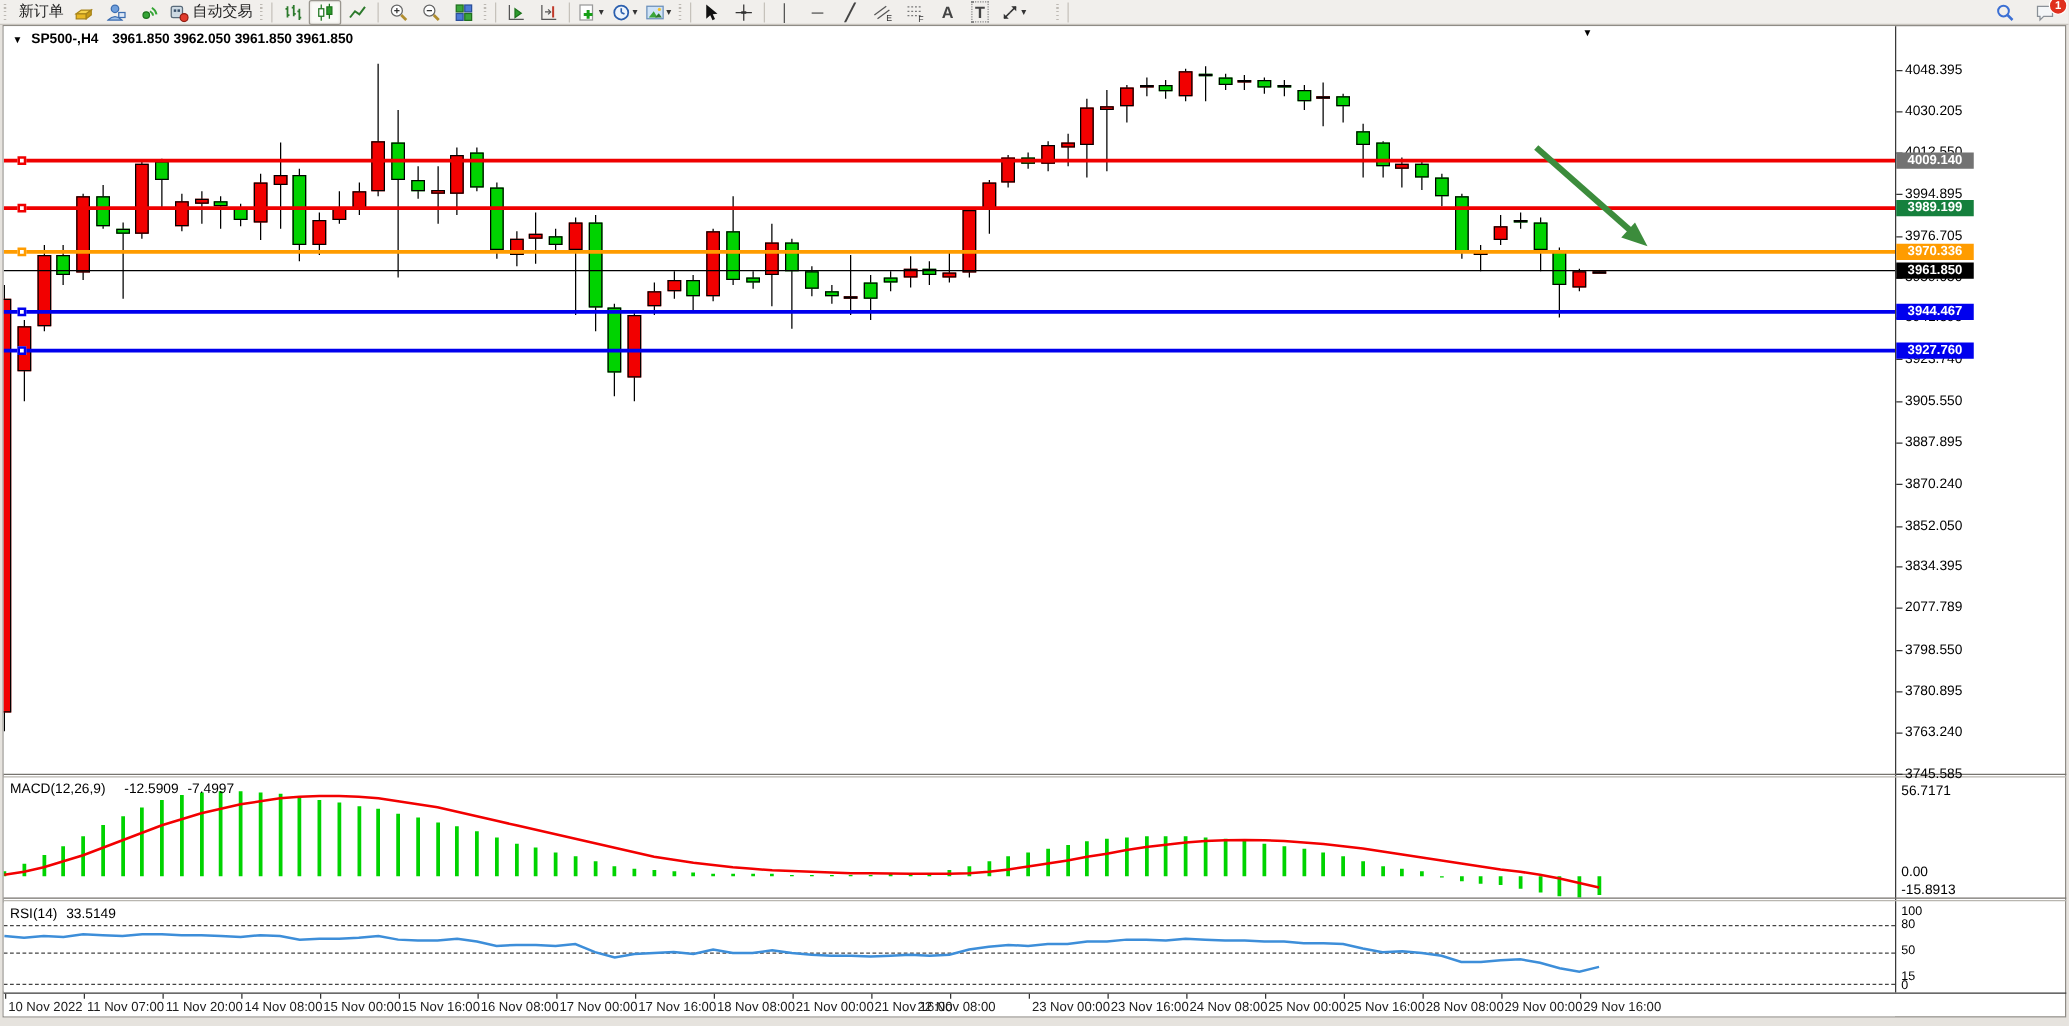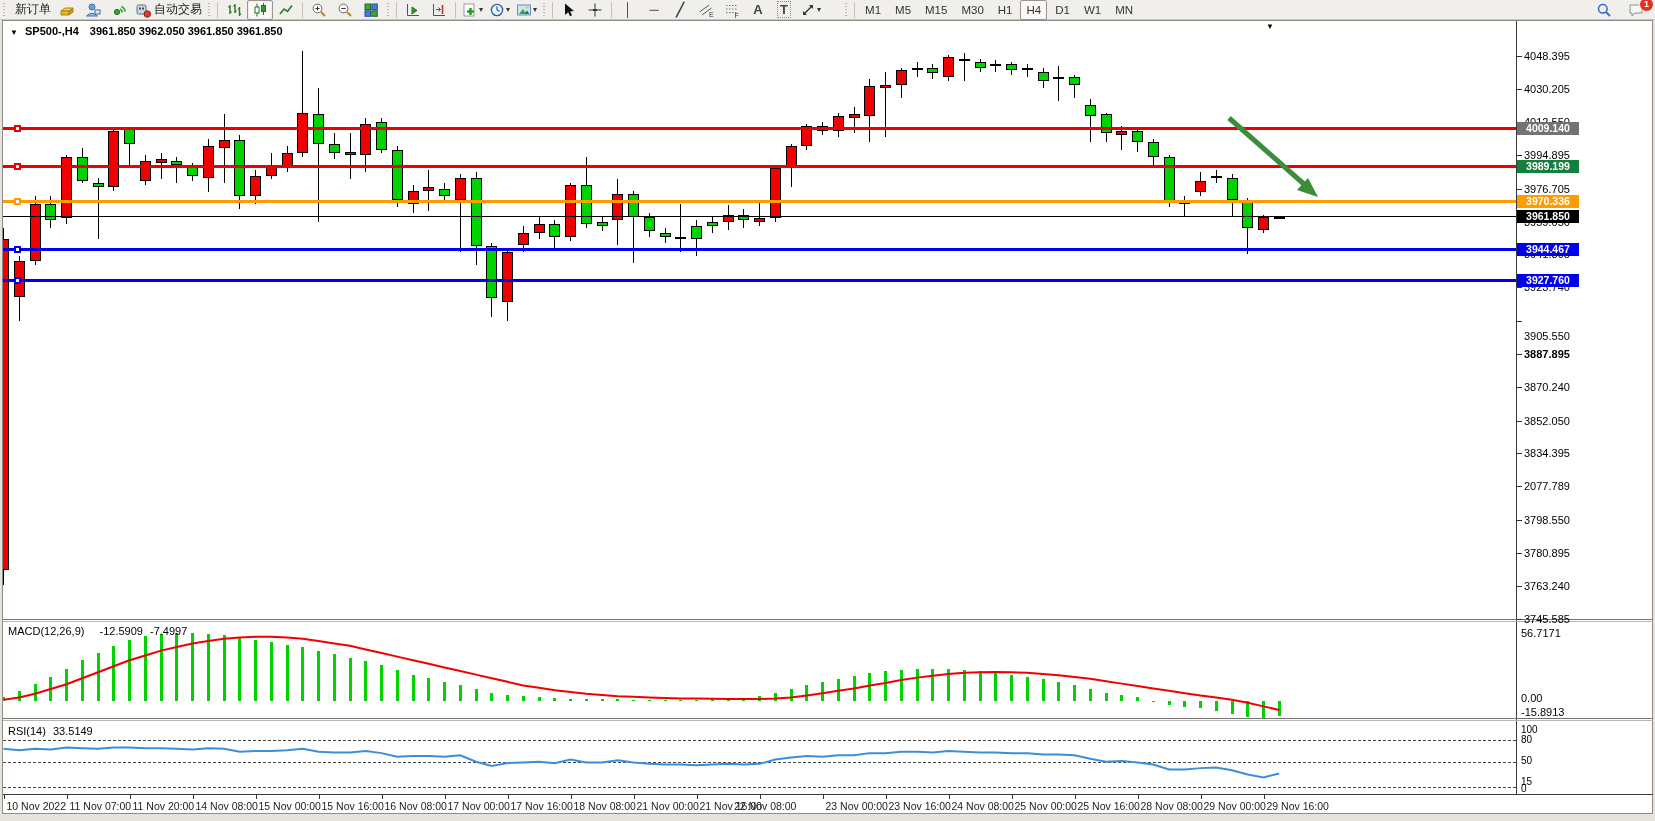--- a/index.html
+++ b/index.html
@@ -243,31 +243,20 @@
           <polygon points="3,13 7,13 3,9" fill="#333"></polygon>
           <line x1="3.4" y1="12.6" x2="8" y2="8" stroke="#333" stroke-width="1.4"></line>
         </svg>
       <span class="caret">▾</span>
     </div>
 
     <div style="width:18px;"></div>
     <div class="grip"></div>
       <div class="sep"></div>
 
-    <div id="tf-group" style="display:flex;align-items:center;">
-        <div class="tf-btn">M1</div>
-        <div class="tf-btn">M5</div>
-        <div class="tf-btn">M15</div>
-        <div class="tf-btn">M30</div>
-        <div class="tf-btn">H1</div>
-        <div class="tf-btn tf-active">H4</div>
-        <div class="tf-btn">D1</div>
-        <div class="tf-btn">W1</div>
-        <div class="tf-btn">MN</div>
-      </div>
 
     <div id="tb-right">
       <div class="tb-btn">
         <svg class="icon16" viewBox="0 0 16 16">
             <circle cx="6.8" cy="6.8" r="4.3" fill="none" stroke="#3b6fd4" stroke-width="1.6"></circle>
             <line x1="10" y1="10" x2="14" y2="14" stroke="#3b6fd4" stroke-width="2"></line>
           </svg>
       </div>
       <div class="tb-btn" style="position:relative;margin-left:6px;">
         <svg class="icon16" viewBox="0 0 16 16">
@@ -638,23 +627,23 @@
     <div class="axis-text" style="top: 148.973px;">3994.895</div>
     <div class="axis-tick" style="top: 188.793px;"></div>
     <div class="axis-text" style="top: 182.793px;">3976.705</div>
     <div class="axis-tick" style="top: 221.619px;"></div>
     <div class="axis-text" style="top: 215.619px;">3959.050</div>
     <div class="axis-tick" style="top: 254.445px;"></div>
     <div class="axis-text" style="top: 248.445px;">3941.395</div>
     <div class="axis-tick" style="top: 287.271px;"></div>
     <div class="axis-text" style="top: 281.271px;">3923.740</div>
     <div class="axis-tick" style="top: 321.092px;"></div>
-    <div class="axis-text" style="top: 315.092px; margin-top: 15px;">3905.550</div>
+    <div class="axis-text" style="top: 315.092px;">3905.550</div>
     <div class="axis-tick" style="top: 353.918px;"></div>
-    <div class="axis-text" style="top: 347.918px; font-weight: bold;">3887.895</div>
+    <div class="axis-text" style="top: 347.918px;">3887.895</div>
     <div class="axis-tick" style="top: 386.744px;"></div>
     <div class="axis-text" style="top: 380.744px;">3870.240</div>
     <div class="axis-tick" style="top: 420.564px;"></div>
     <div class="axis-text" style="top: 414.564px;">3852.050</div>
     <div class="axis-tick" style="top: 453.39px;"></div>
     <div class="axis-text" style="top: 447.39px;">3834.395</div>
     <div class="axis-tick" style="top: 486.216px;"></div>
     <div class="axis-text" style="top: 480.216px;">2077.789</div>
     <div class="axis-tick" style="top: 520.037px;"></div>
     <div class="axis-text" style="top: 514.037px;">3798.550</div>

